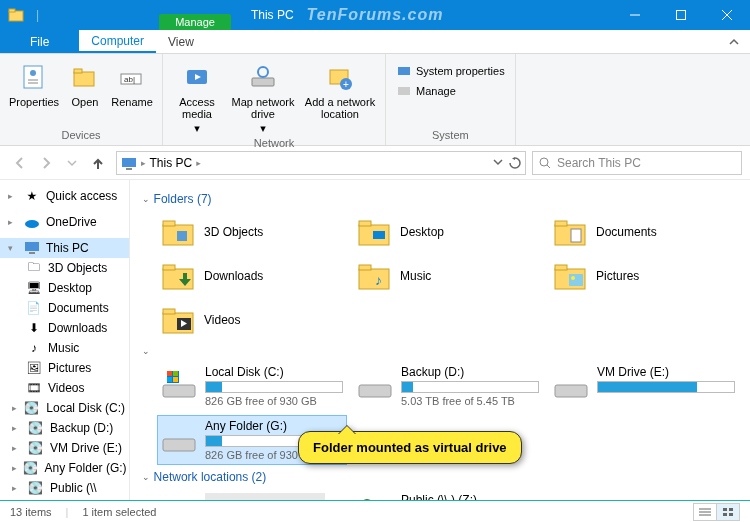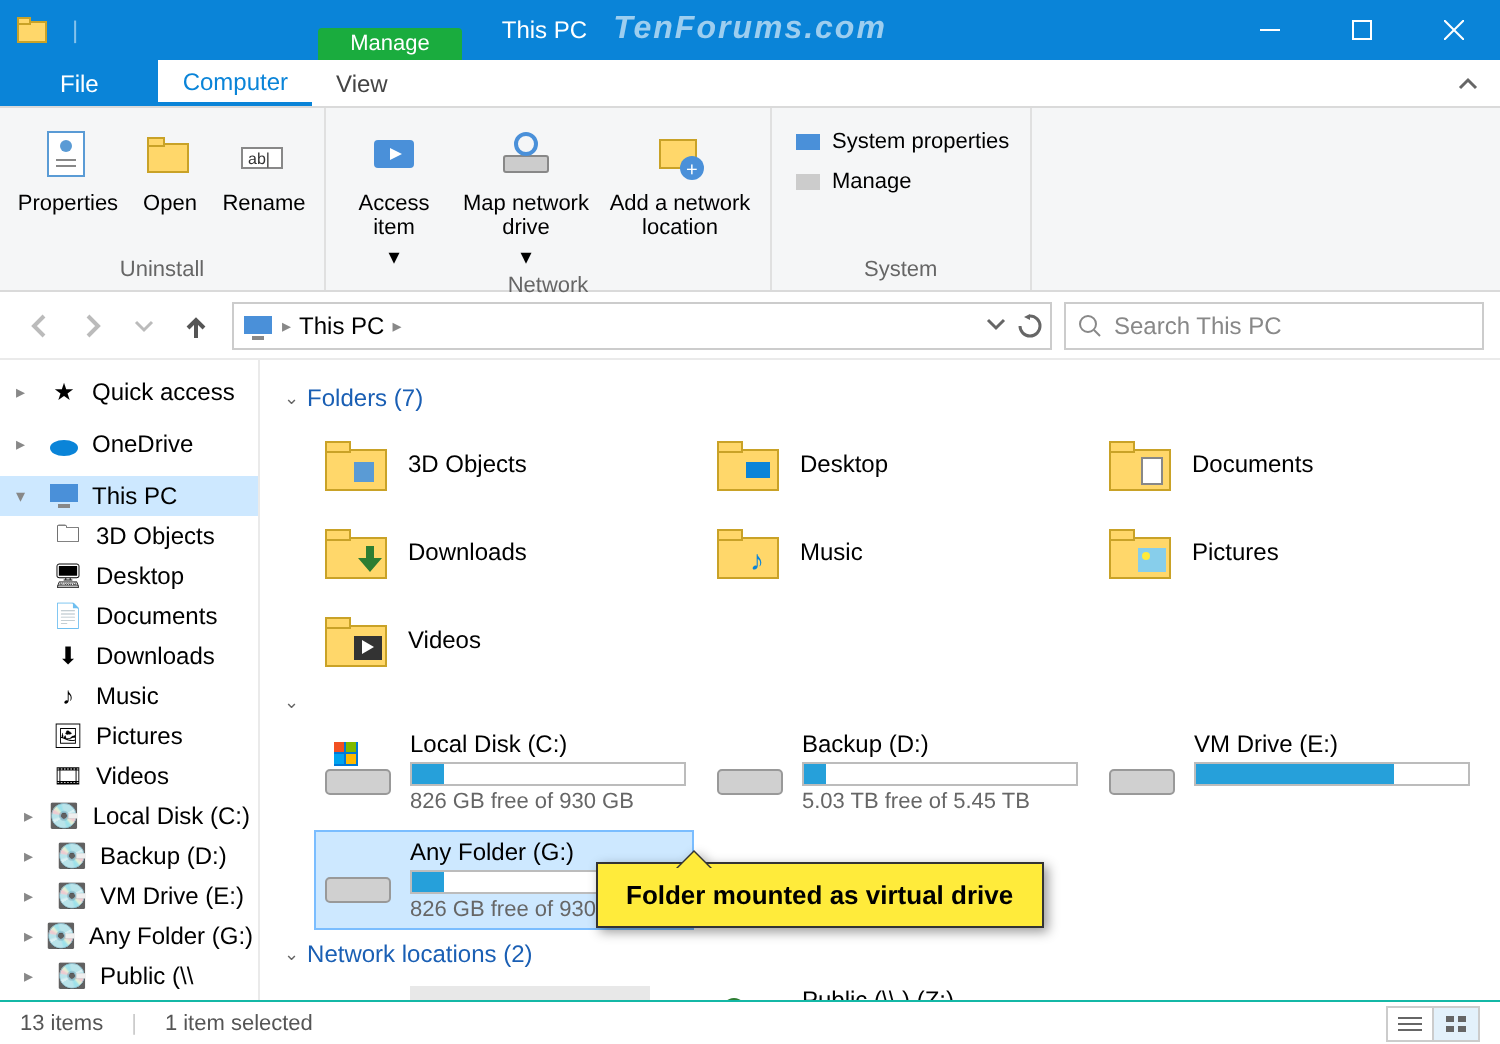--- a/index.html
+++ b/index.html
@@ -62,21 +62,21 @@
 .drives-grid { display:grid; grid-template-columns: repeat(3, 1fr); gap:6px 8px; margin-left:16px; margin-bottom:6px;}
 .drive { display:flex; gap:8px; padding:3px; align-items:flex-start;}
 .drive.selected{background:#cde8ff; outline:1px solid #7abdff;}
 .drive .dicon{width:36px; height:36px; display:flex; align-items:center; justify-content:center; flex-shrink:0;}
 .drive .dinfo{flex:1; min-width:0;}
 .drive .dname{font-size:12px; margin-bottom:2px;}
 .drive .bar{height:12px; border:1px solid #bcbcbc; background:#fff; position:relative; margin-bottom:2px;}
 .drive .bar .fill{position:absolute; left:0; top:0; bottom:0; background:#26a0da;}
 .drive .dfree{font-size:11px; color:#666;}
 .net-grid{display:grid; grid-template-columns:repeat(3,1fr); gap:6px 8px; margin-left:16px;}
-.balloon { position:absolute; left:168px; bottom:36px; background:#ffeb3b; border:1px solid #333; border-radius:0; padding:8px 14px; font-size:13px; font-weight:bold; text-align:center; filter:drop-shadow(2px 2px 3px rgba(0,0,0,0.4)); z-index:10;}
+.balloon { position:absolute; left:168px; bottom:36px; background:#ffeb3b; border:1px solid #333; border-radius:12px; padding:8px 14px; font-size:13px; font-weight:bold; text-align:center; filter:drop-shadow(2px 2px 3px rgba(0,0,0,0.4)); z-index:10;}
 .balloon::before{content:""; position:absolute; top:-14px; left:40px; border:8px solid transparent; border-bottom-color:#ffeb3b;}
 .balloon::after{content:""; position:absolute; top:-16px; left:39px; border:9px solid transparent; border-bottom-color:#333; z-index:-1;}
 
 .statusbar { height:22px; border-top:1px solid #14b8a6; display:flex; align-items:center; padding:0 10px; gap:14px; font-size:11px; color:#555; background:#fff;}
 .statusbar .viewbtns{margin-left:auto; display:flex; gap:0;}
 .statusbar .vbtn{width:24px; height:18px; border:1px solid #ccc; margin-left:-1px; display:flex; align-items:center; justify-content:center;}
 
 svg{display:block;}
 </style>
 </head>
@@ -154,33 +154,33 @@
       <div class="rbtn-lg" style="width:48px">
         <span class="ricon">
             <svg width="28" height="28">
               <rect x="3" y="10" width="20" height="10" fill="#fff" stroke="#888"></rect>
               <text x="6" y="18" font-size="8" fill="#333">ab|</text>
             </svg>
           </span>
         <span>Rename</span>
       </div>
     </div>
-    <div class="label">Uninstall</div>
+    <div class="label">Devices</div>
   </div>
 
   <div class="rgroup">
     <div class="items">
       <div class="rbtn-lg">
         <span class="ricon">
             <svg width="28" height="28">
               <rect x="4" y="6" width="20" height="14" rx="2" fill="#4a90d9"></rect>
               <polygon points="12,10 12,16 18,13" fill="#fff"></polygon>
             </svg>
           </span>
-        <span>Access item</span>▾
+        <span>Access media</span>▾
       </div>
       <div class="rbtn-lg" style="width:72px">
         <span class="ricon">
             <svg width="28" height="28">
               <rect x="3" y="14" width="22" height="8" rx="1" fill="#ccc" stroke="#888"></rect>
               <circle cx="14" cy="8" r="5" fill="none" stroke="#4a90d9" stroke-width="2"></circle>
             </svg>
           </span>
         <span>Map network drive</span>▾
       </div>

